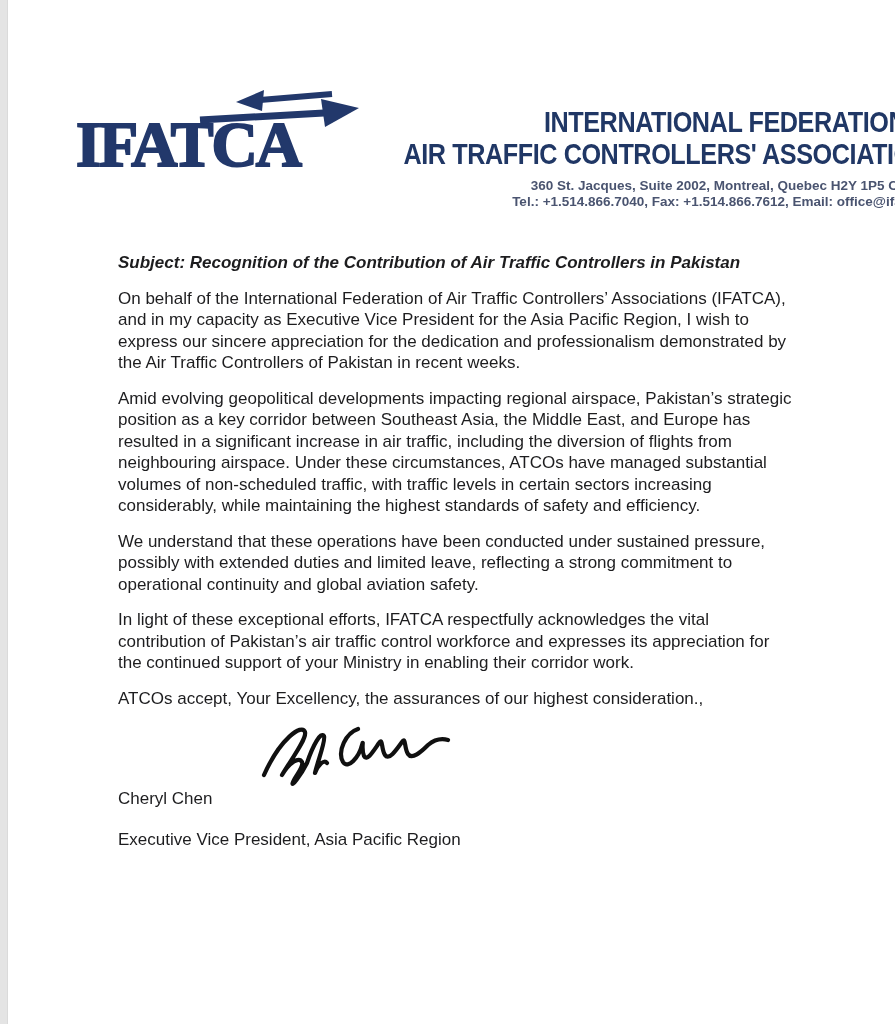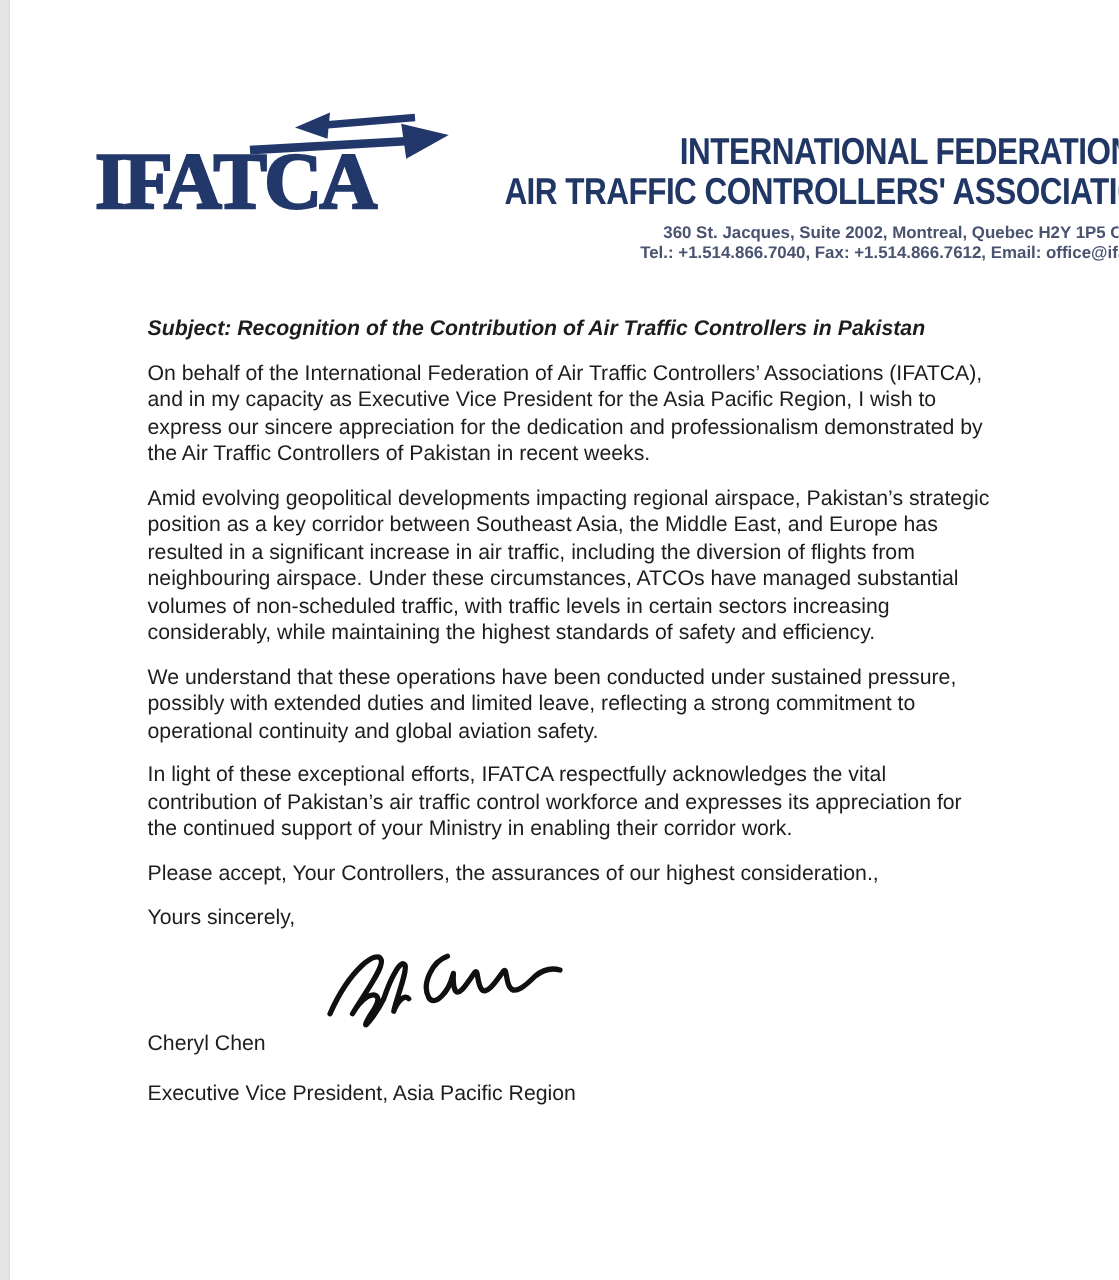--- a/index.html
+++ b/index.html
@@ -127,22 +127,21 @@
     </div>
 
     <div class="letter">
       <p class="subject">Subject: Recognition of the Contribution of Air Traffic Controllers in Pakistan</p>
 
       <p>On behalf of the International Federation of Air Traffic Controllers’ Associations (IFATCA), and in my capacity as Executive Vice President for the Asia Pacific Region, I wish to express our sincere appreciation for the dedication and professionalism demonstrated by the Air Traffic Controllers of Pakistan in recent weeks.</p>
       <p>Amid evolving geopolitical developments impacting regional airspace, Pakistan’s strategic position as a key corridor between Southeast Asia, the Middle East, and Europe has resulted in a significant increase in air traffic, including the diversion of flights from neighbouring airspace. Under these circumstances, ATCOs have managed substantial volumes of non-scheduled traffic, with traffic levels in certain sectors increasing considerably, while maintaining the highest standards of safety and efficiency.</p>
       <p>We understand that these operations have been conducted under sustained pressure, possibly with extended duties and limited leave, reflecting a strong commitment to operational continuity and global aviation safety.</p>
       <p>In light of these exceptional efforts, IFATCA respectfully acknowledges the vital contribution of Pakistan’s air traffic control workforce and expresses its appreciation for the continued support of your Ministry in enabling their corridor work.</p>
 
-      <p>Please accept, Your Controllers, the assurances of our highest consideration.,</p>
-      <p>Yours sincerely,</p>
+      <p>ATCOs accept, Your Excellency, the assurances of our highest consideration.,</p>
 
       <svg class="signature-svg" width="210" height="64" viewBox="0 0 210 64" xmlns="http://www.w3.org/2000/svg">
         <g fill="none" stroke="#101010" stroke-width="4.2" stroke-linecap="round" stroke-linejoin="round">
           <path d="M 6 52 C 22 16, 44 0, 47 9 C 49 16, 32 38, 24 52 C 31 40, 41 33, 44 39 C 46 44, 38 52, 35 59 C 32 66, 43 52, 49 40 C 55 22, 63 8, 66 13 C 68 18, 59 40, 57 50 C 60 42, 66 36, 69 40"></path>
           <path d="M 100 6 C 88 10, 79 28, 85 39 C 90 47, 101 34, 104 22 C 106 15, 103 26, 106 33 C 109 39, 116 27, 121 20 C 125 14, 123 26, 127 32 C 131 38, 139 26, 144 19 C 148 13, 146 25, 150 31 C 154 37, 163 29, 170 22 C 176 17, 183 15, 190 17"></path>
         </g>
       </svg>
 
       <div class="sig-block">
         <div>Cheryl Chen</div>

